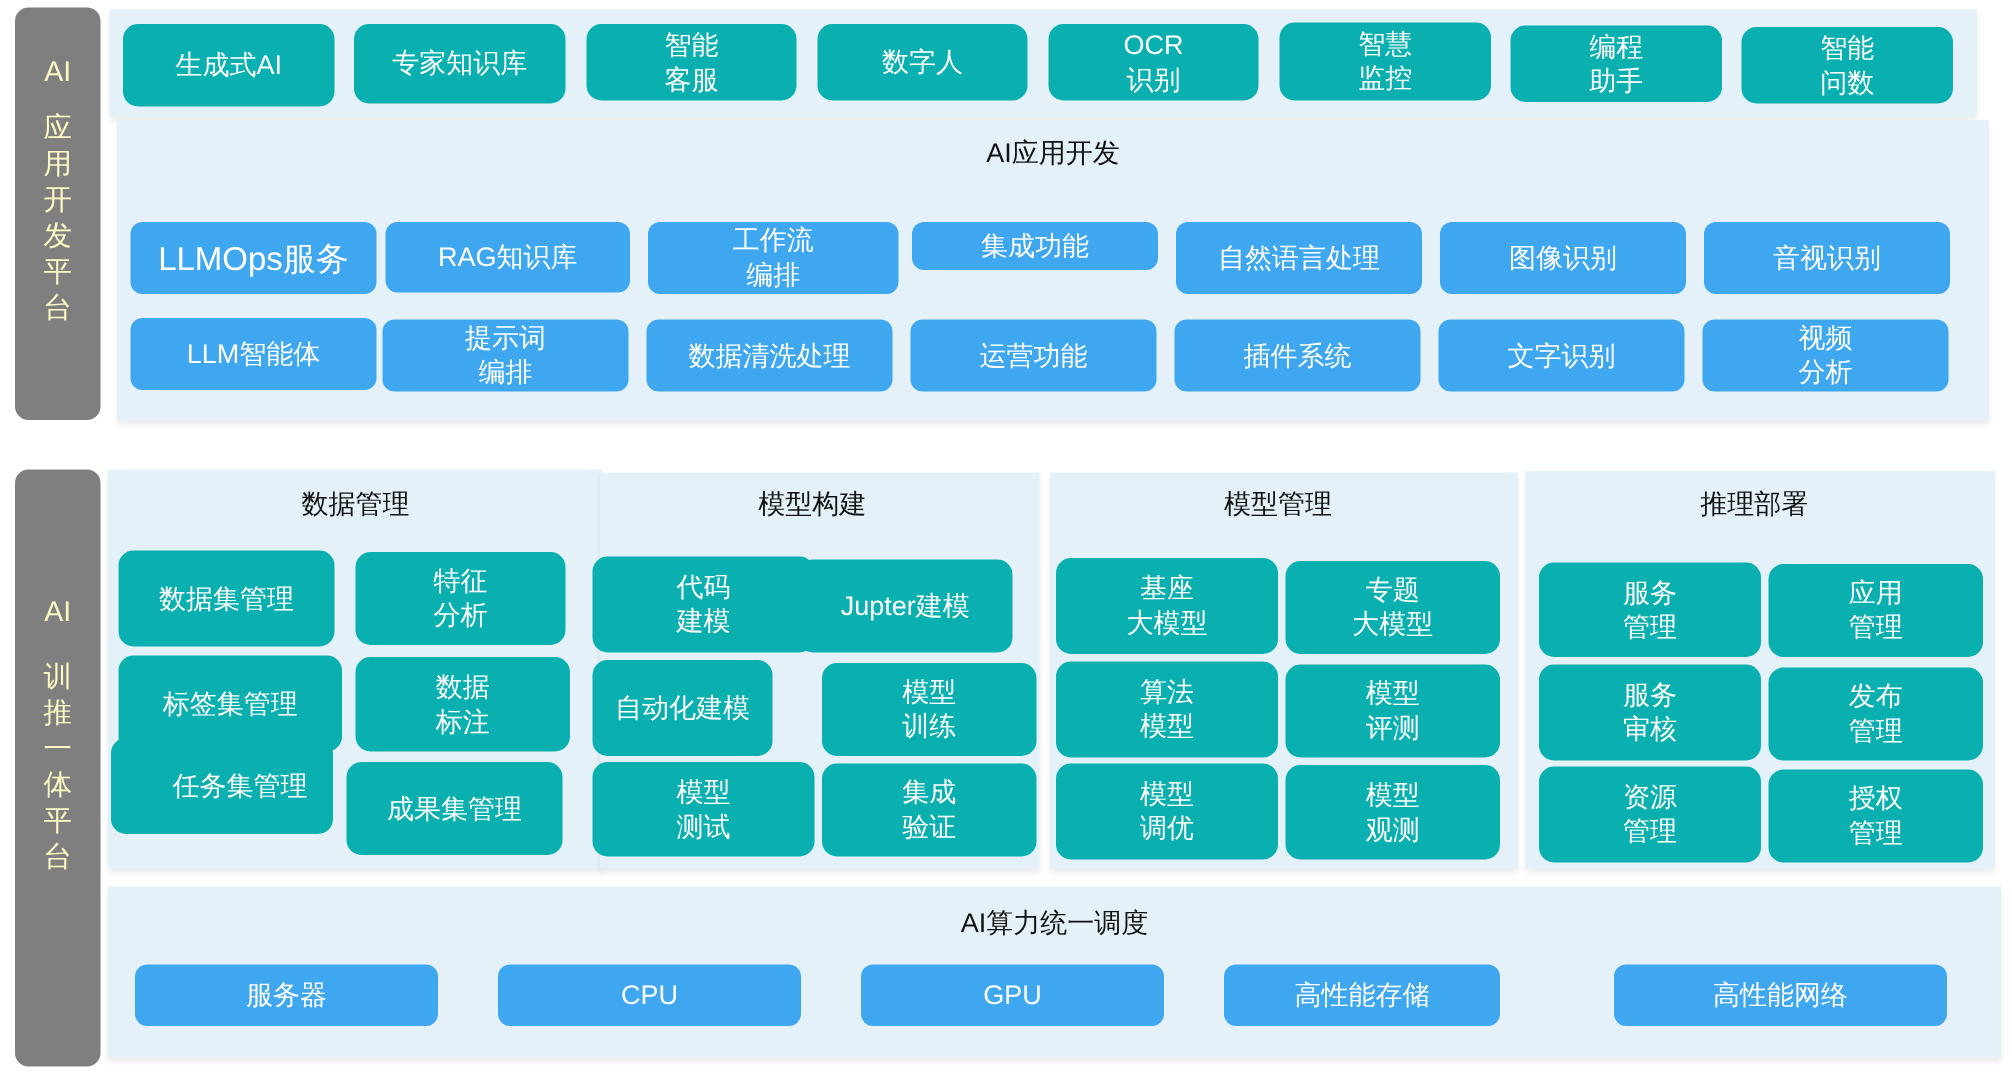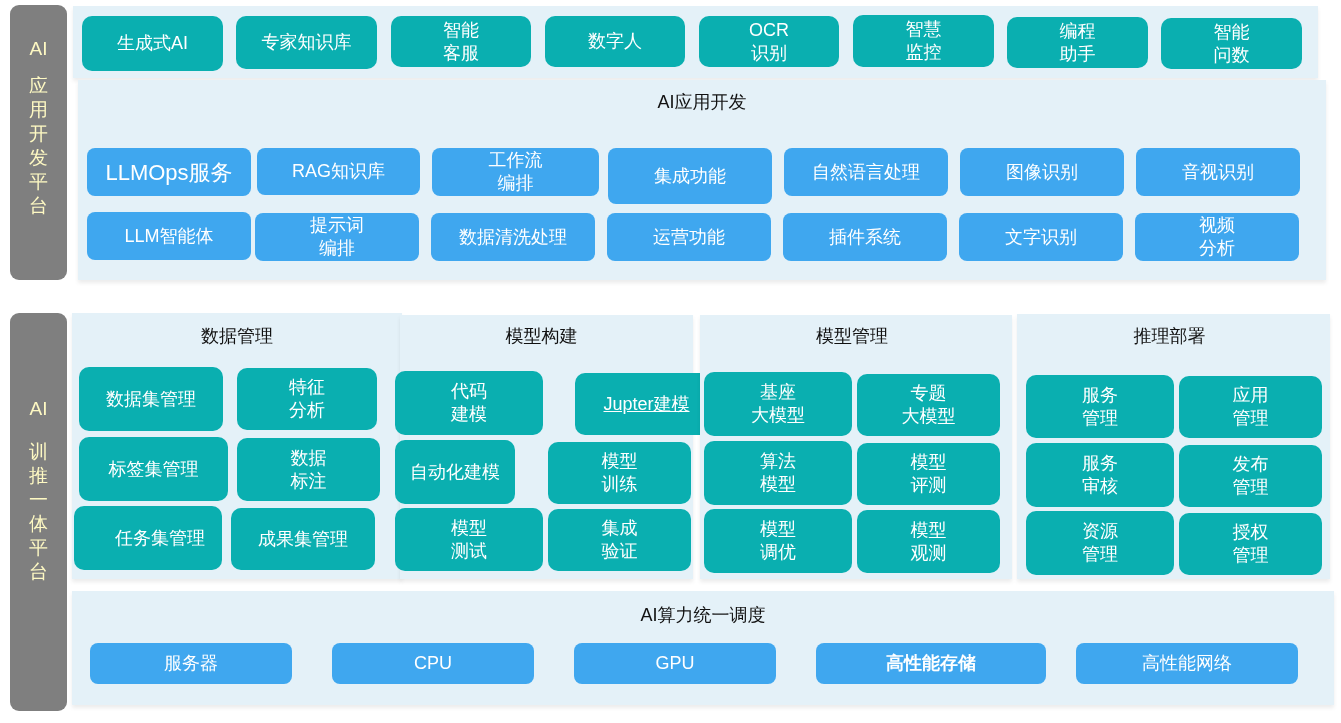--- a/index.html
+++ b/index.html
@@ -62,21 +62,21 @@
 问数</div>
 
 <div class="panel" style="left:78px; top:80px; width:1248px; height:200px;">
   <div class="panel-title" style="top:10px; left:0; right:0;">AI应用开发</div>
 </div>
 
 <div class="box blue big" style="left:87px; top:148px; width:164px; height:48px;">LLMOps服务</div>
 <div class="box blue" style="left:257px; top:148px; width:163px; height:47px;">RAG知识库</div>
 <div class="box blue" style="left:432px; top:148px; width:167px; height:48px;">工作流
 编排</div>
-<div class="box blue" style="left:608px; top:148px; width:164px; height:56px;">集成功能</div>
+<div class="box blue" style="left:608px; top:148px; width:164px; height:32px;">集成功能</div>
 <div class="box blue" style="left:784px; top:148px; width:164px; height:48px;">自然语言处理</div>
 <div class="box blue" style="left:960px; top:148px; width:164px; height:48px;">图像识别</div>
 <div class="box blue" style="left:1136px; top:148px; width:164px; height:48px;">音视识别</div>
 
 <div class="box blue" style="left:87px; top:212px; width:164px; height:48px;">LLM智能体</div>
 <div class="box blue" style="left:255px; top:213px; width:164px; height:48px;">提示词
 编排</div>
 <div class="box blue" style="left:431px; top:213px; width:164px; height:48px;">数据清洗处理</div>
 <div class="box blue" style="left:607px; top:213px; width:164px; height:48px;">运营功能</div>
 <div class="box blue" style="left:783px; top:213px; width:164px; height:48px;">插件系统</div>
@@ -96,29 +96,29 @@
 
 <div class="panel" style="left:72px; top:313px; width:330px; height:266px;">
   <div class="panel-title" style="top:11px;">数据管理</div>
 </div>
 <div class="box teal" style="left:79px; top:367px; width:144px; height:64px;">数据集管理</div>
 <div class="box teal" style="left:237px; top:368px; width:140px; height:62px;">特征
 分析</div>
 <div class="box teal" style="left:79px; top:437px; width:149px; height:64px;">标签集管理</div>
 <div class="box teal" style="left:237px; top:438px; width:143px; height:63px;">数据
 标注</div>
-<div class="box teal" style="left:74px; top:506px; width:148px; height:64px;padding-left:24px;">任务集管理</div>
+<div class="box teal" style="left:74px; top:492px; width:148px; height:64px;padding-left:24px;">任务集管理</div>
 <div class="box teal" style="left:231px; top:508px; width:144px; height:62px;">成果集管理</div>
 
 <div class="panel" style="left:400px; top:315px; width:293px; height:264px;">
   <div class="panel-title" style="top:9px; left:-10px;">模型构建</div>
 </div>
 <div class="box teal" style="left:395px; top:371px; width:148px; height:64px;">代码
 建模</div>
-<div class="box teal" style="left:575px; top:373px; width:143px; height:62px;text-decoration:underline;">Jupter建模</div>
+<div class="box teal" style="left:532px; top:373px; width:143px; height:62px;">Jupter建模</div>
 <div class="box teal" style="left:395px; top:440px; width:120px; height:64px;">自动化建模</div>
 <div class="box teal" style="left:548px; top:442px; width:143px; height:62px;">模型
 训练</div>
 <div class="box teal" style="left:395px; top:508px; width:148px; height:63px;">模型
 测试</div>
 <div class="box teal" style="left:548px; top:509px; width:143px; height:62px;">集成
 验证</div>
 
 <div class="panel" style="left:700px; top:315px; width:312px; height:264px;">
   <div class="panel-title" style="top:9px; left:-8px;">模型管理</div>
@@ -151,14 +151,14 @@
 管理</div>
 <div class="box teal" style="left:1179px; top:513px; width:143px; height:62px;">授权
 管理</div>
 
 <div class="panel" style="left:72px; top:591px; width:1262px; height:114px;">
   <div class="panel-title" style="top:12px;">AI算力统一调度</div>
 </div>
 <div class="box blue" style="left:90px; top:643px; width:202px; height:41px;">服务器</div>
 <div class="box blue" style="left:332px; top:643px; width:202px; height:41px;">CPU</div>
 <div class="box blue" style="left:574px; top:643px; width:202px; height:41px;">GPU</div>
-<div class="box blue" style="left:816px; top:643px; width:230px; height:41px;font-weight:bold;">高性能存储</div>
+<div class="box blue" style="left:816px; top:643px; width:184px; height:41px;">高性能存储</div>
 <div class="box blue" style="left:1076px; top:643px; width:222px; height:41px;">高性能网络</div>
 
 </body></html>

